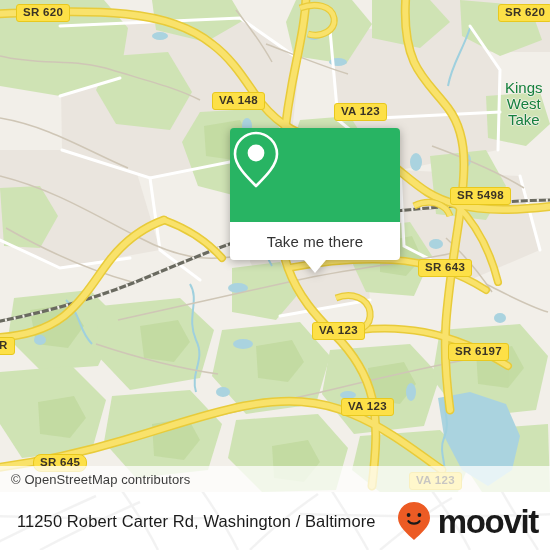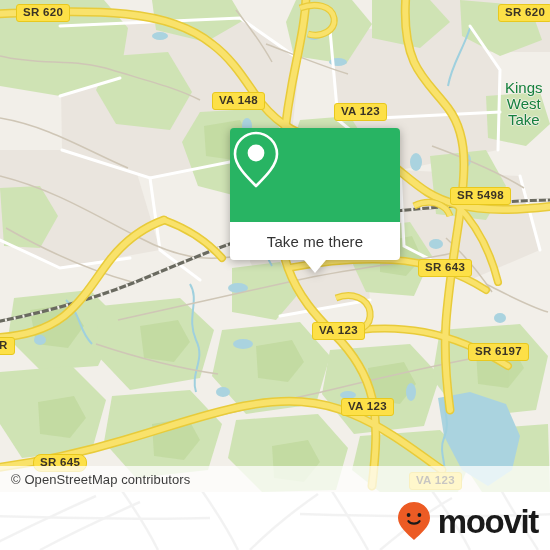--- a/index.html
+++ b/index.html
@@ -264,21 +264,21 @@
       </g>
     </svg>
 
     <div id="shields">
         <div class="shield" style="left: 16px; top: 4px;">SR 620</div>
         <div class="shield" style="left: 498px; top: 4px;">SR 620</div>
         <div class="shield" style="left: 212px; top: 92px;">VA 148</div>
         <div class="shield" style="left: 334px; top: 103px;">VA 123</div>
         <div class="shield" style="left: 450px; top: 187px;">SR 5498</div>
         <div class="shield" style="left: 418px; top: 259px;">SR 643</div>
-        <div class="shield" style="left: 468px; top: 343px;">SR 6197</div>
+        <div class="shield" style="left: 448px; top: 343px;">SR 6197</div>
         <div class="shield" style="left: 312px; top: 322px;">VA 123</div>
         <div class="shield" style="left: 341px; top: 398px;">VA 123</div>
         <div class="shield" style="left: 409px; top: 472px;">VA 123</div>
         <div class="shield" style="left: 33px; top: 454px; border-radius: 8px;">SR 645</div>
         <div class="shield" style="left: -16px; top: 337px;">SR</div>
       </div>
 
     <div id="places">
         <div class="place" style="left: 505px; top: 80px;">
           <div>Kings</div>
@@ -316,20 +316,21 @@
         <path d="M250,58 C272,36 292,20 318,2"></path>
         <path d="M330,-4 C344,18 356,36 368,58"></path>
         <path d="M380,58 C404,38 424,22 452,6"></path>
         <path d="M430,-4 C444,16 458,34 470,58"></path>
         <path d="M500,-4 C512,18 524,36 538,58"></path>
         <path d="M-10,24 C60,26 140,28 210,26"></path>
         <path d="M300,22 C370,24 450,26 556,22"></path>
       </g>
     </svg>
 
+    <div id="footer-address">11250 Robert Carter Rd, Washington / Baltimore</div>
 
     <div id="brand">
       <svg width="36" height="40" viewBox="0 0 36 40">
         <path d="M18,1 C9.2,1 2,8.2 2,17 C2,25.6 12,33.4 18,39 C24,33.4 34,25.6 34,17 C34,8.2 26.8,1 18,1 Z" fill="#ec5b24"></path>
         <circle cx="12.6" cy="14" r="1.9" fill="#1a1a1a"></circle>
         <circle cx="23.4" cy="14" r="1.9" fill="#1a1a1a"></circle>
         <path d="M12.4,20.2 C14.6,23.4 21.4,23.4 23.6,20.2" stroke="#1a1a1a" stroke-width="2.1" fill="none" stroke-linecap="round"></path>
       </svg>
       <span id="brand-word">moovit</span>
     </div>

